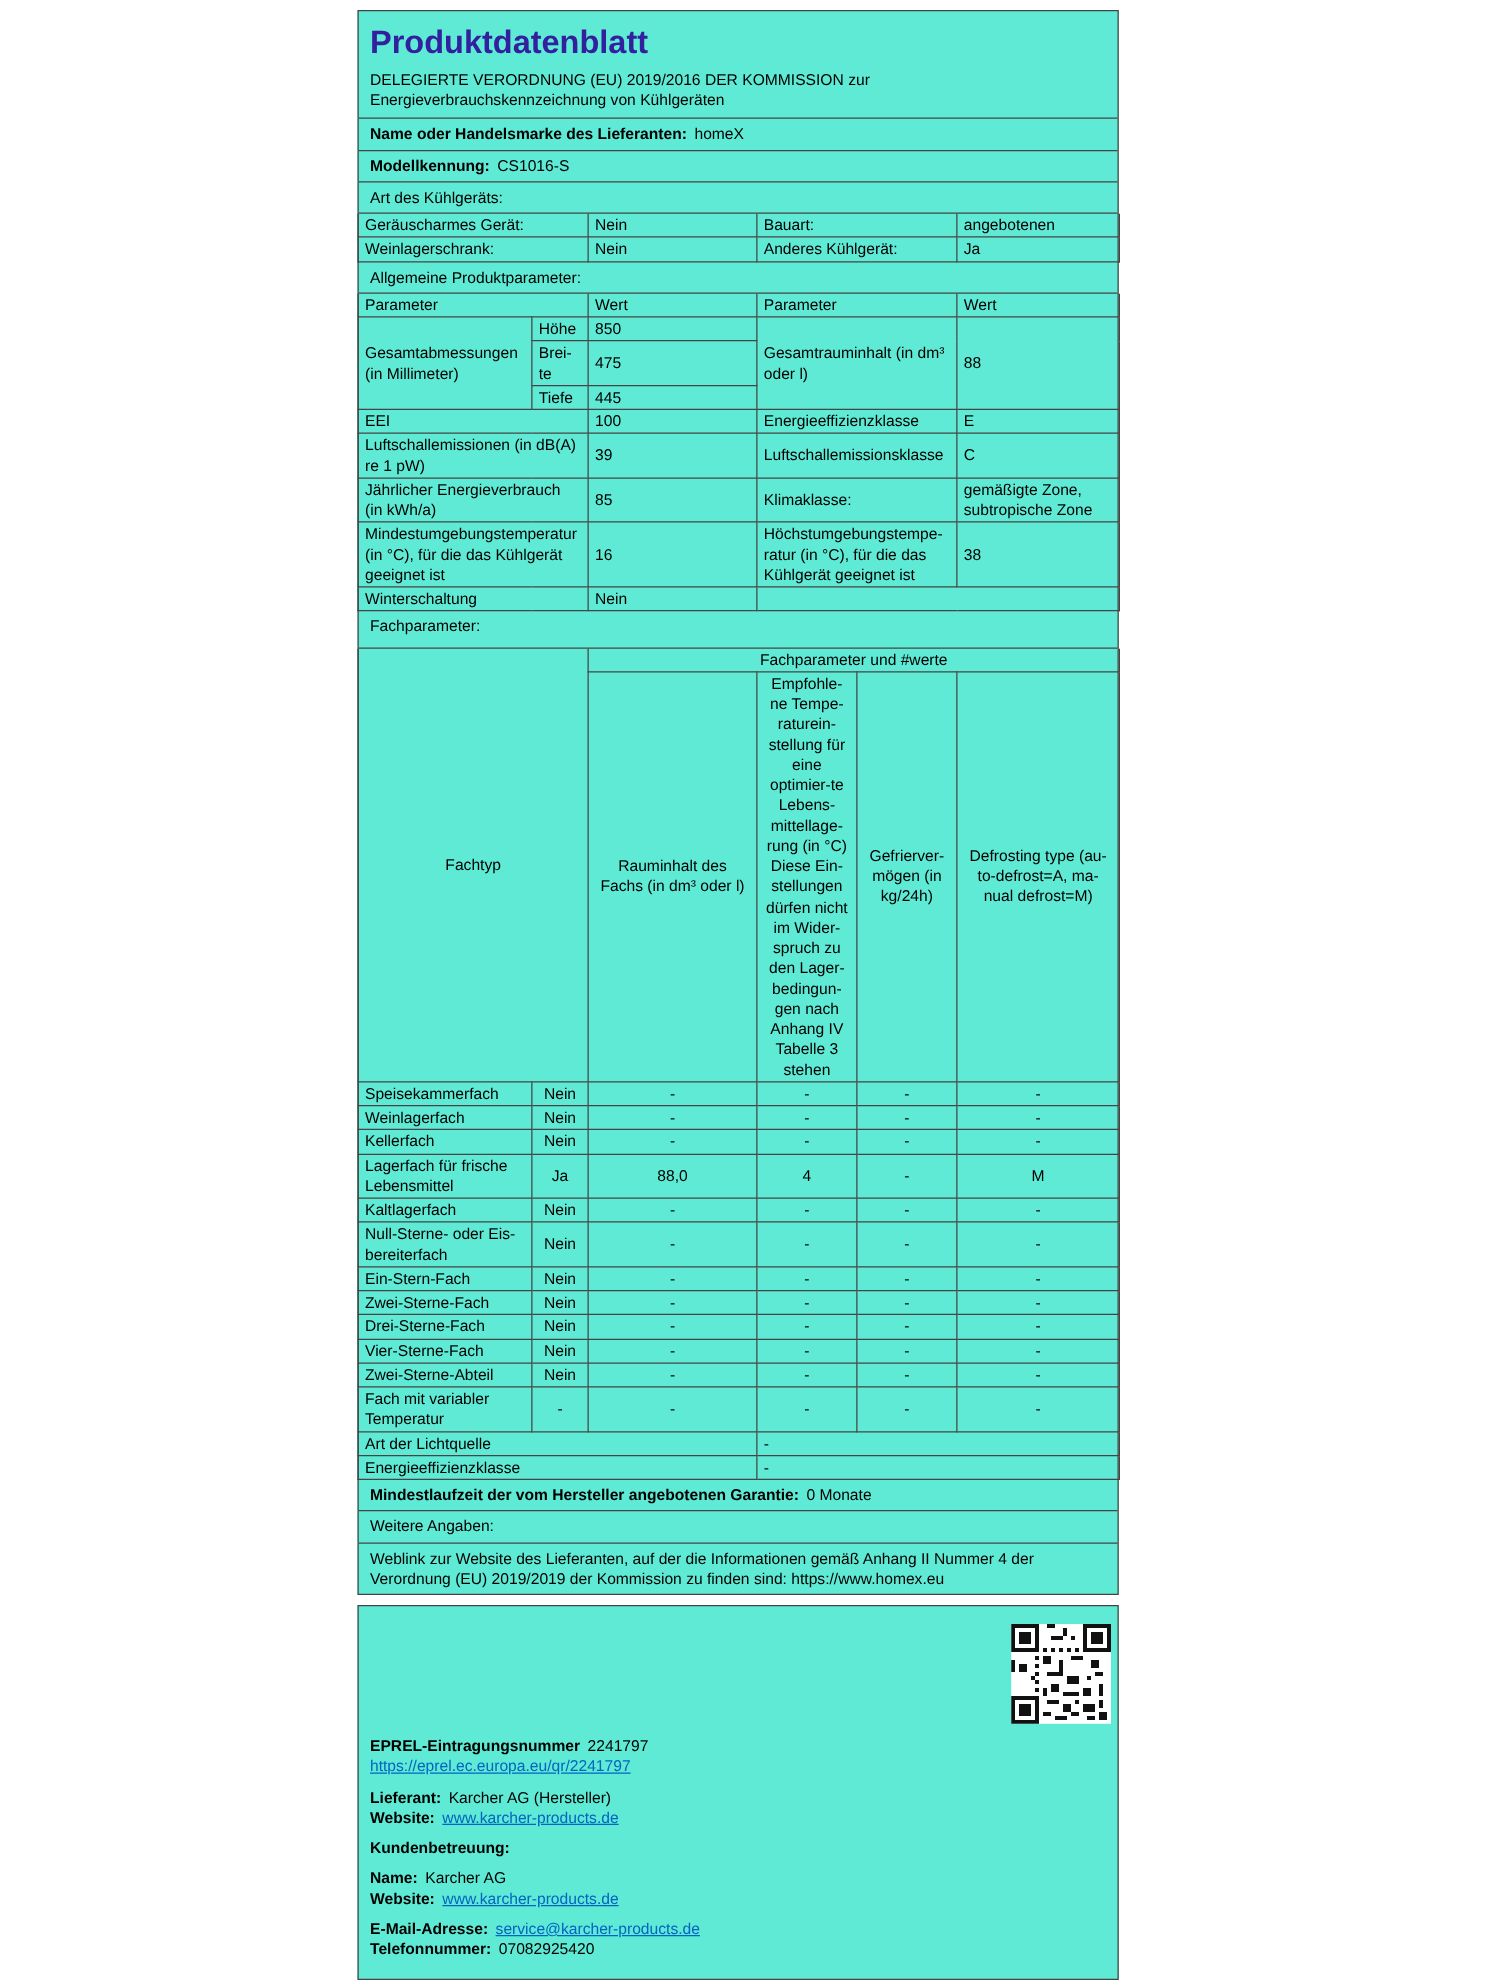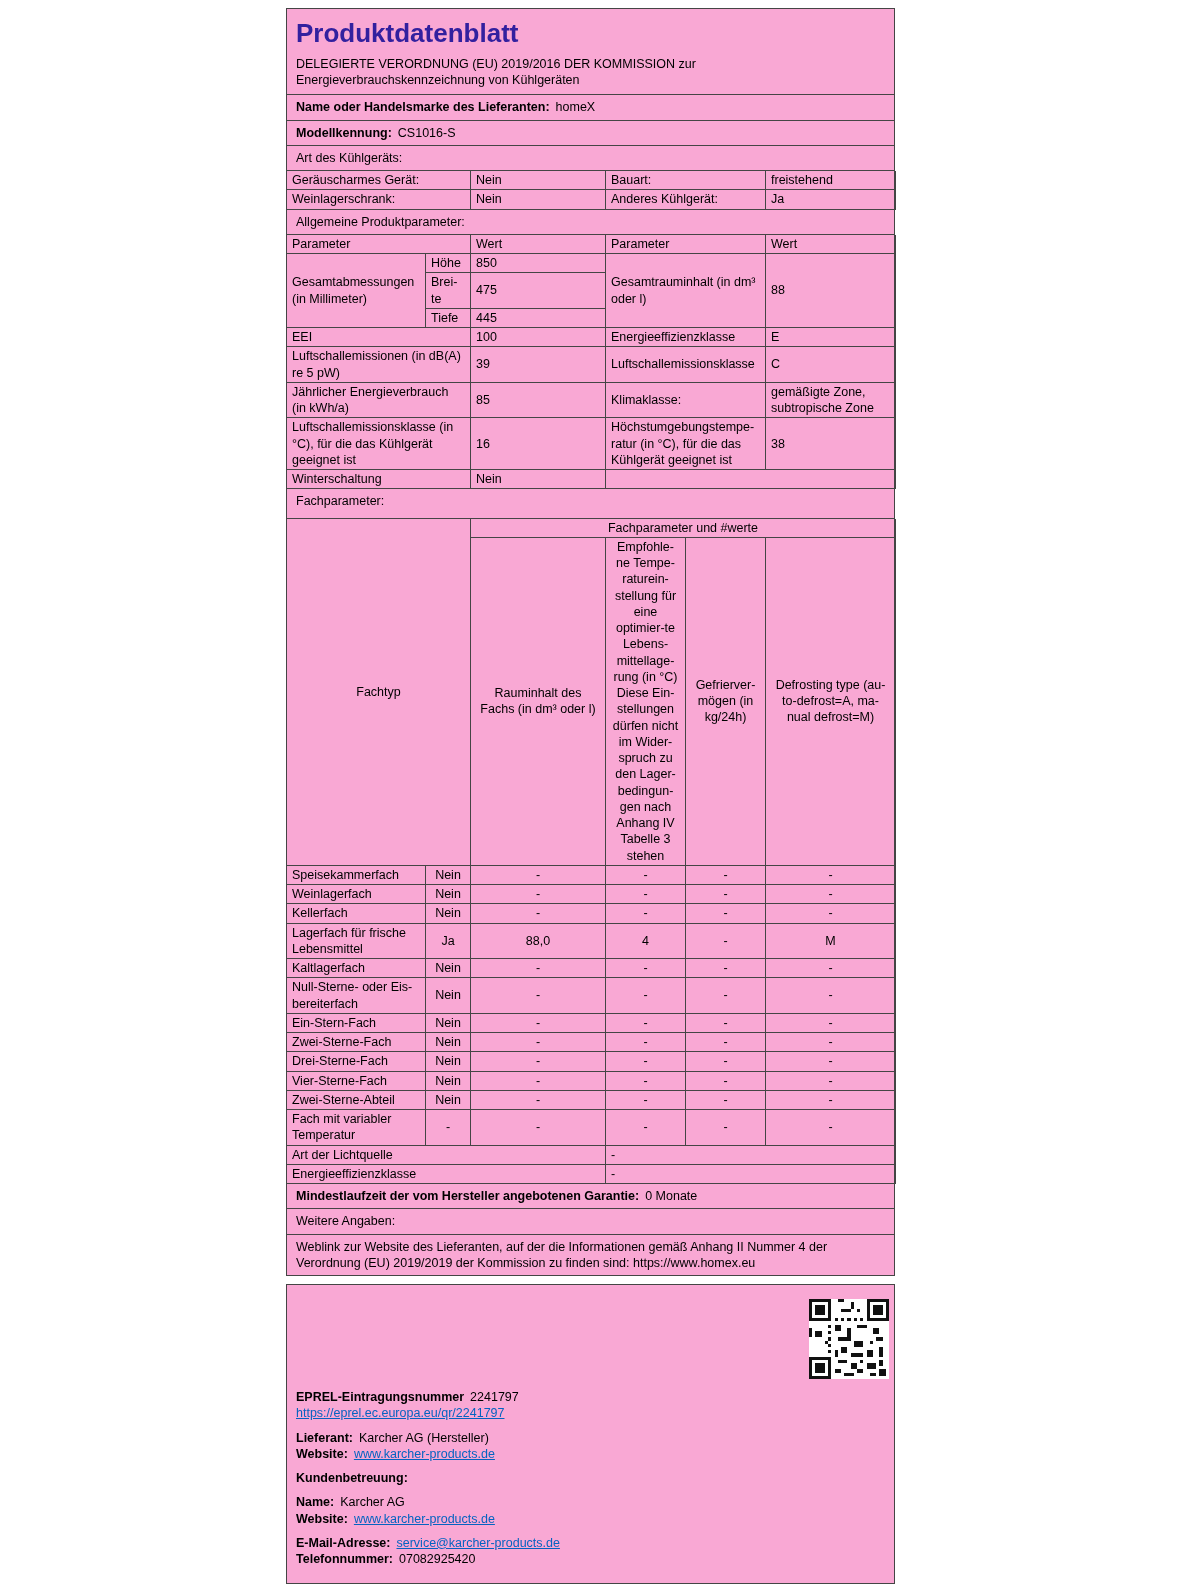--- a/index.html
+++ b/index.html
@@ -8,21 +8,21 @@
     --link:#0563c1;
   }
   html,body{margin:0;padding:0;background:#fff;}
   body{
     width:1200px;height:1589px;position:relative;
     font-family:"Liberation Sans",sans-serif;
     font-size:12.5px;line-height:1.3;color:#000;
     -webkit-font-smoothing:antialiased;
   }
   .sheet{position:absolute;left:286px;top:8px;width:609px;}
-  .box{border:1px solid var(--bc);width:609px;box-sizing:border-box;background:#f9a8d4;}
+  .box{border:1px solid var(--bc);width:609px;box-sizing:border-box;background:#5eead4;}
   .sec{border-bottom:1px solid var(--bc);padding:3px 9px;}
   .sec.noline{border-bottom:none;}
   .title-sec{padding:8px 9px 6px 9px;}
   .doc-title{font-size:26px;font-weight:bold;color:var(--title);letter-spacing:0;}
   .doc-sub{margin-top:5px;}
   .kv{padding:4px 9px;}
   .kv b{margin-right:6px;}
   .hsec{padding:4px 9px;font-weight:normal;}
   table.grid{border-collapse:collapse;table-layout:fixed;width:609px;margin-left:-1px;}
   table.grid td{
@@ -72,21 +72,21 @@
           <col style="width:184px">
           <col style="width:135px">
           <col style="width:160px">
           <col style="width:130px">
         </colgroup>
       <tbody>
           <tr>
         <td>Geräuscharmes Gerät:</td>
         <td>Nein</td>
         <td>Bauart:</td>
-        <td>freistehend</td>
+        <td>angebotenen</td>
       </tr>
       <tr>
         <td>Weinlagerschrank:</td>
         <td>Nein</td>
         <td>Anderes Kühlgerät:</td>
         <td>Ja</td>
       </tr>
     </tbody>
       </table>
 
@@ -122,33 +122,33 @@
         <td>Tiefe</td>
         <td>445</td>
       </tr>
       <tr>
         <td colspan="2">EEI</td>
         <td>100</td>
         <td>Energieeffizienzklasse</td>
         <td>E</td>
       </tr>
       <tr>
-        <td colspan="2">Luftschallemissionen (in dB(A) re 5 pW)</td>
+        <td colspan="2">Luftschallemissionen (in dB(A) re 1 pW)</td>
         <td>39</td>
         <td>Luftschallemissionsklasse</td>
         <td>C</td>
       </tr>
       <tr>
         <td colspan="2">Jährlicher Energieverbrauch (in kWh/a)</td>
         <td>85</td>
         <td>Klimaklasse:</td>
         <td>gemäßigte Zone, subtropische Zone</td>
       </tr>
       <tr>
-        <td colspan="2">Luftschallemissionsklasse (in °C), für die das Kühlgerät geeignet ist</td>
+        <td colspan="2">Mindestumgebungstemperatur (in °C), für die das Kühlgerät geeignet ist</td>
         <td>16</td>
         <td>Höchstumgebungstempe-ratur (in °C), für die das Kühlgerät geeignet ist</td>
         <td>38</td>
       </tr>
       <tr>
         <td colspan="2">Winterschaltung</td>
         <td>Nein</td>
         <td colspan="2" class="empty"></td>
       </tr>
     </tbody>

